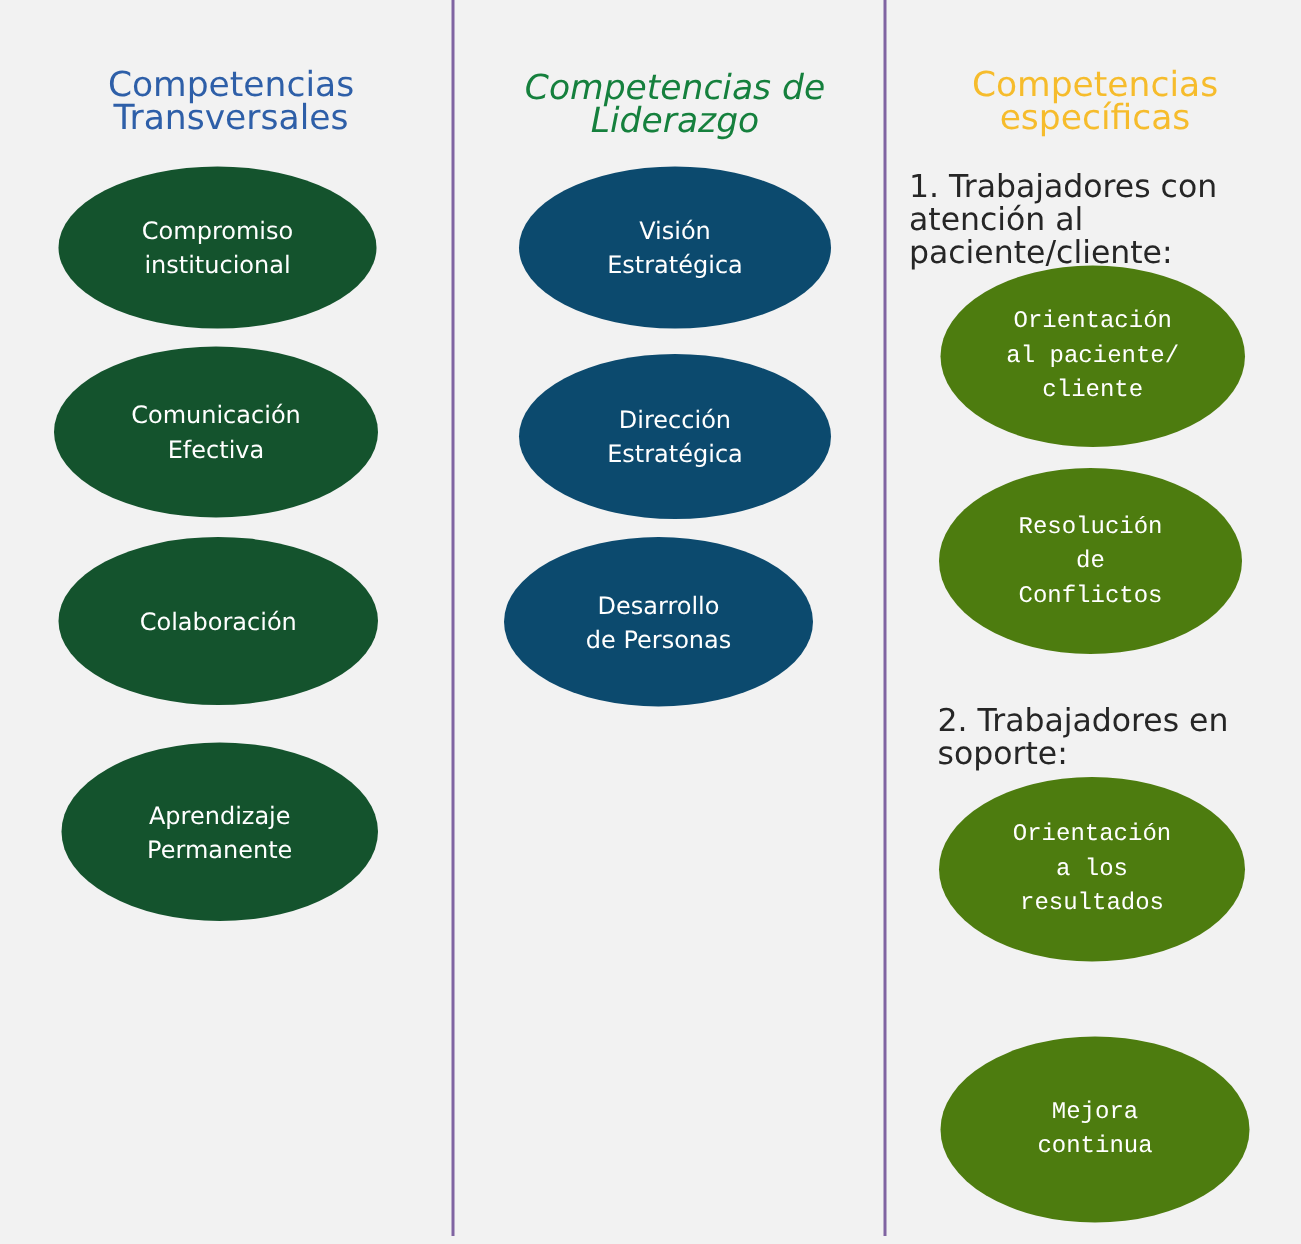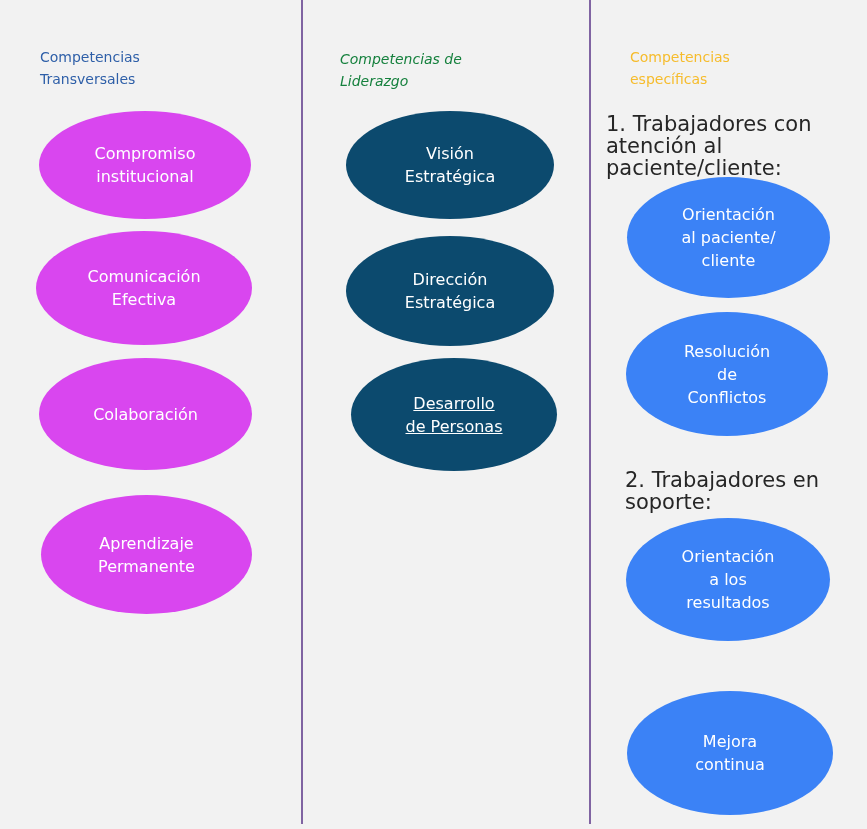--- a/index.html
+++ b/index.html
@@ -9,21 +9,22 @@
       position: relative;
       overflow: hidden;
       font-family: "DejaVu Sans", sans-serif;
     }
     .divider {
       position: absolute; top: 0; width: 2px; height: 824px;
       background: #8064a2;
     }
     .heading {
       position: absolute;
-      font-size: 14px;
+      text-align: center;
+      font-size: 23px;
       line-height: 22px;
       font-weight: normal;
       margin: 0;
       white-space: pre-line;
     }
     .subheading {
       position: absolute;
       font-size: 21px;
       line-height: 22px;
       color: #262626;
@@ -34,23 +35,23 @@
       border-radius: 50%;
       display: flex;
       align-items: center;
       justify-content: center;
       text-align: center;
       color: #ffffff;
       font-size: 16px;
       line-height: 23px;
       white-space: pre-line;
     }
-    .blue { background: #d946ef; }
+    .blue { background: #14532d; }
     .purple { background: #0c4a6e; }
-    .yellow { background: #3b82f6; }
+    .yellow { background: #4d7c0f; font-family: Liberation Mono, monospace; }
   </style>
 </head>
 <body>
 
 <div class="divider" style="left:301px;"></div>
 <div class="divider" style="left:589px;"></div>
 
 <h2 class="heading" style="left:40px; top:46px; width:228px; color:#2e5fa8;">Competencias
 Transversales</h2>
 
@@ -62,21 +63,21 @@
 <div class="oval blue" style="left:41px; top:495px; width:211px; height:119px;">Aprendizaje
 Permanente</div>
 
 <h2 class="heading" style="left:340px; top:48px; width:220px; color:#15803d;font-style:italic;">Competencias de
 Liderazgo</h2>
 
 <div class="oval purple" style="left:346px; top:111px; width:208px; height:108px;">Visión
 Estratégica</div>
 <div class="oval purple" style="left:346px; top:236px; width:208px; height:110px;">Dirección
 Estratégica</div>
-<div class="oval purple" style="left:351px; top:358px; width:206px; height:113px;text-decoration:underline;">Desarrollo
+<div class="oval purple" style="left:336px; top:358px; width:206px; height:113px;">Desarrollo
 de Personas</div>
 
 <h2 class="heading" style="left:630px; top:46px; width:200px; color:#f6bc2c;">Competencias
 específicas</h2>
 
 <div class="subheading" style="left:606px; top:113px; width:260px;">1. Trabajadores con
 atención al paciente/cliente:</div>
 
 <div class="oval yellow" style="left:627px; top:177px; width:203px; height:121px;">Orientación
 al paciente/

